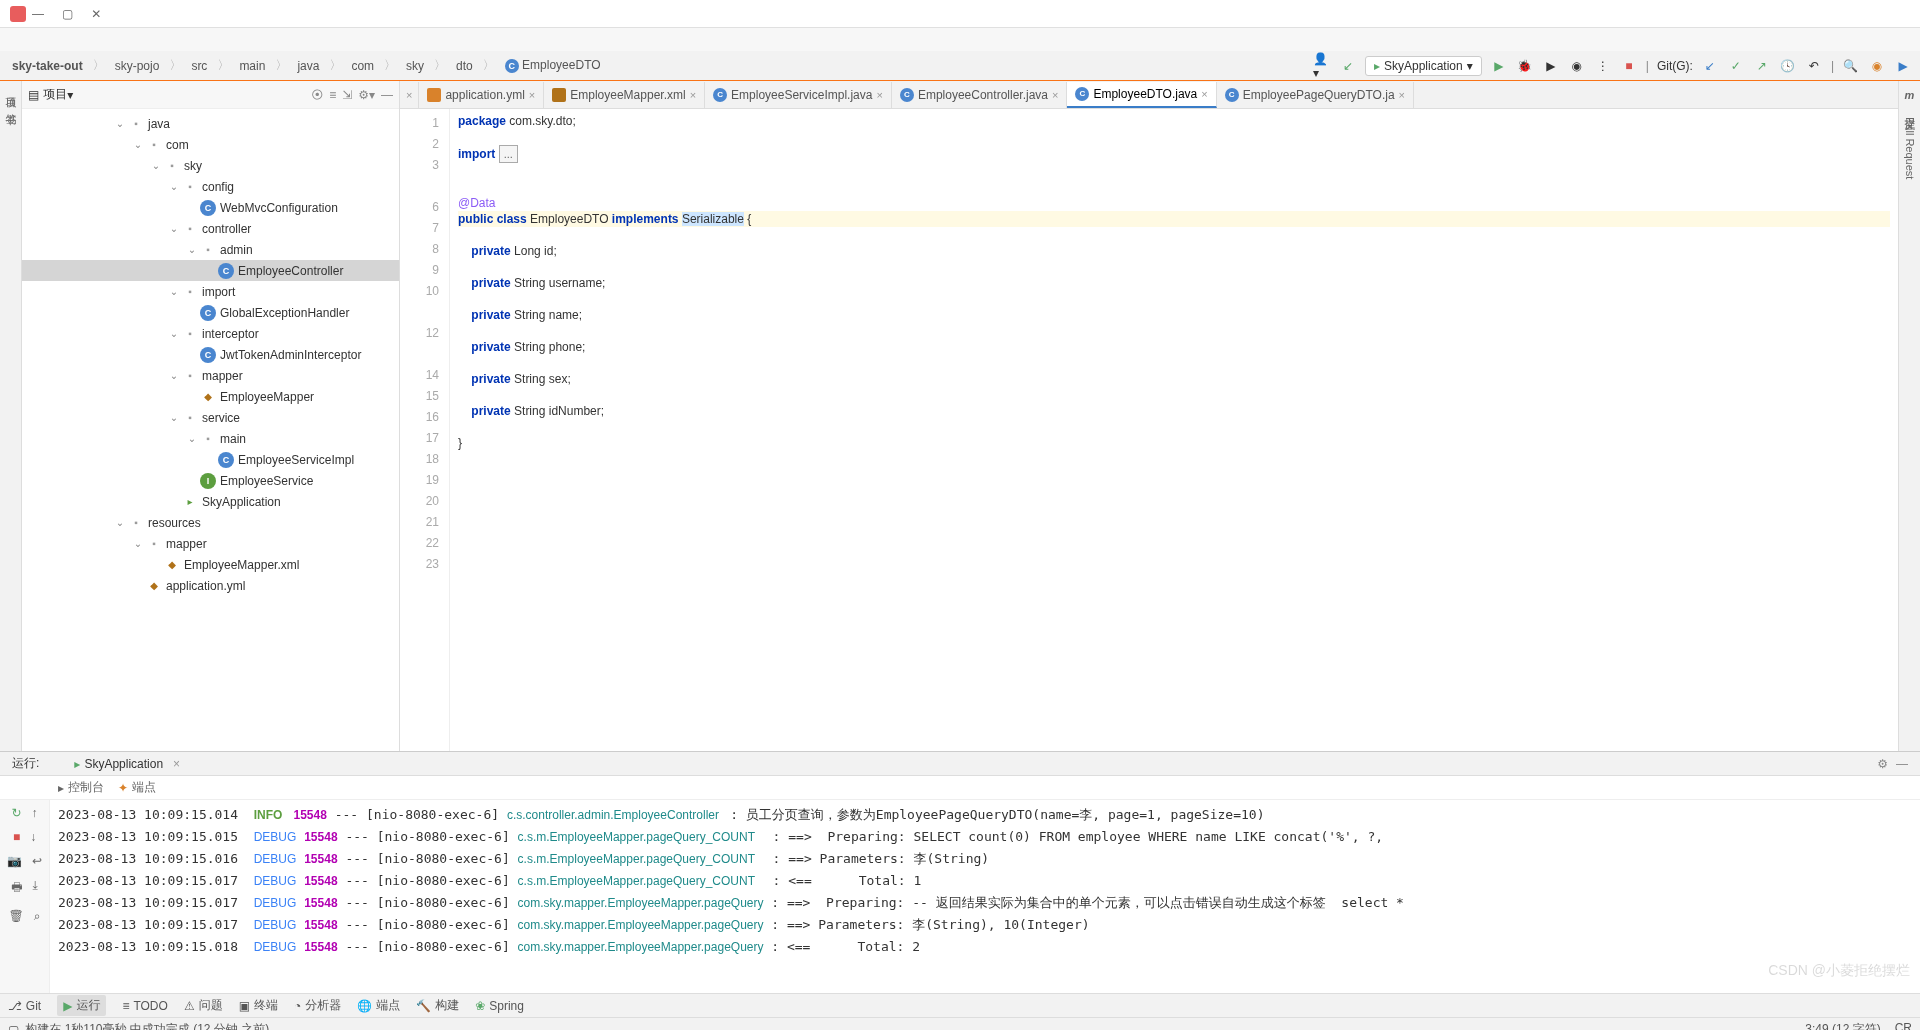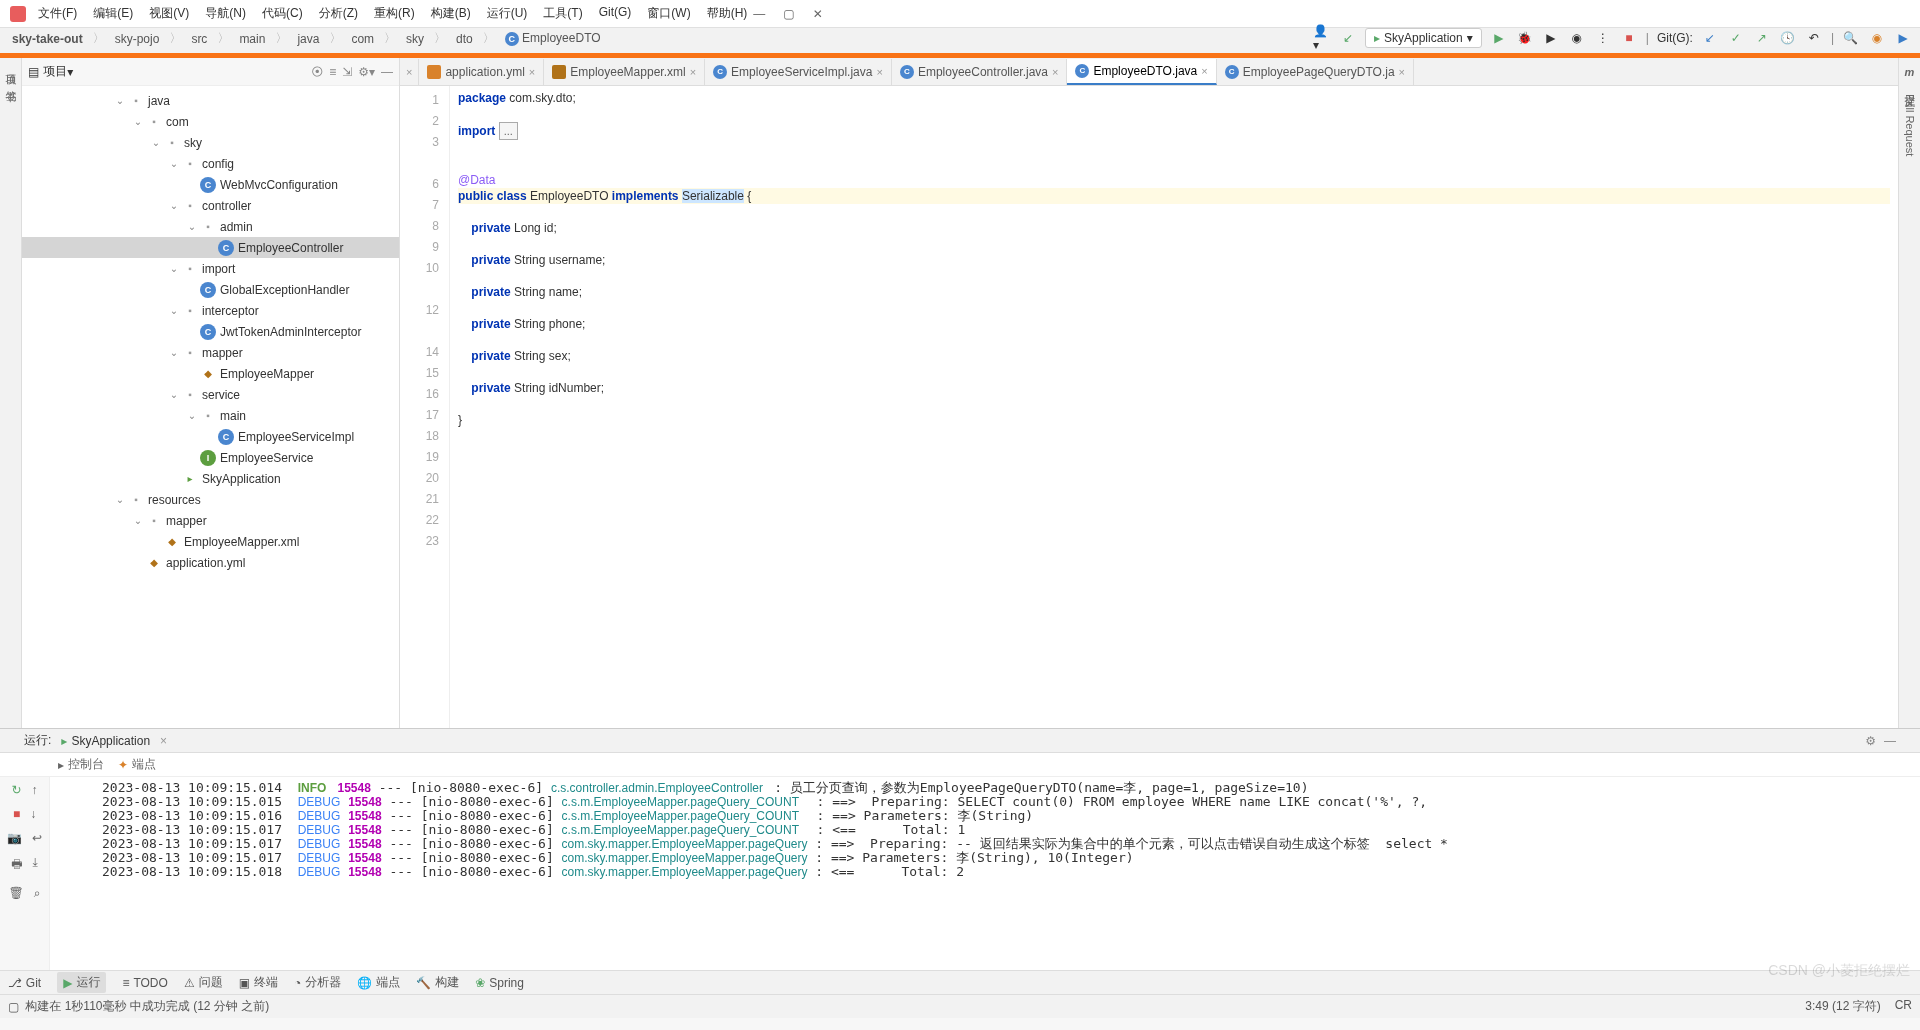--- a/index.html
+++ b/index.html
@@ -3,21 +3,21 @@
 <meta charset="utf-8">
 <style>
 *{margin:0;padding:0;box-sizing:border-box;font-family:"Segoe UI","Microsoft YaHei",sans-serif;font-size:12px;}
 body{background:#f7f7f7;color:#333;overflow:hidden;height:1030px;width:1920px;}
 .titlebar{height:28px;background:#fff;display:flex;align-items:center;border-bottom:1px solid #e0e0e0;padding:0 4px;}
 .titlebar .logo{width:16px;height:16px;background:#e85d5d;border-radius:3px;margin:0 6px;}
 .menubar{display:flex;gap:4px;}
 .menubar span{padding:2px 6px;cursor:pointer;}
 .titlebar .title{flex:1;text-align:center;color:#555;}
 .winbtns{display:flex;gap:18px;margin-right:8px;font-size:13px;color:#666;}
-.toolbar{height:30px;background:#f2f2f2;border-bottom:5px solid #f97316;display:flex;align-items:flex-start;padding:0 8px;}
+.toolbar{height:30px;background:#f2f2f2;border-bottom:1px solid #f97316;display:flex;align-items:center;padding:0 8px;margin-top:23px;}
 .breadcrumbs{display:flex;align-items:center;gap:2px;font-size:12px;color:#555;}
 .breadcrumbs span{padding:2px 4px;}
 .breadcrumbs .sep{color:#aaa;}
 .toolbar .right{margin-left:auto;display:flex;align-items:center;gap:8px;}
 .runcfg{border:1px solid #ccc;border-radius:3px;padding:2px 8px;display:flex;align-items:center;gap:4px;background:#fff;}
 .iconbtn{width:18px;height:18px;display:inline-flex;align-items:center;justify-content:center;cursor:pointer;font-size:12px;}
 .green{color:#59a869;}
 .red{color:#d9534f;}
 .blue{color:#3a7dc8;}
 .orange{color:#d9822b;}
@@ -51,61 +51,46 @@
 .gutter{width:50px;text-align:right;padding:4px 10px 4px 0;color:#aaa;background:#fff;border-right:1px solid #eee;line-height:21px;}
 .code{flex:1;padding:4px 8px;line-height:16px;white-space:pre;}
 .kw{color:#0033b3;font-weight:bold;}
 .ann{color:#8b5cf6;}
 .fold{display:inline-block;border:1px solid #aaa;padding:0 4px;color:#666;font-size:11px;background:#f5f5f5;}
 .hl{background:#cde6ff;}
 .line-hl{background:#fffae3;display:inline-block;width:100%;}
 .sidebar-right{width:22px;background:#f2f2f2;border-left:1px solid #ddd;display:flex;flex-direction:column;align-items:center;padding-top:4px;}
 .sidebar-right span{writing-mode:vertical-rl;font-size:11px;color:#666;padding:4px 0;}
 .runpanel{height:242px;border-top:1px solid #ccc;background:#fff;display:flex;flex-direction:column;}
-.run-header{height:24px;display:flex;align-items:center;padding:0 24px;background:#f2f2f2;border-bottom:1px solid #ddd;}
+.run-header{height:24px;display:flex;align-items:center;padding:0 12px;background:#f2f2f2;border-bottom:1px solid #ddd;gap:25px;}
 .run-header .lbl{font-weight:normal;margin-right:10px;}
 .run-header .runapp{display:flex;align-items:center;gap:4px;}
 .run-header .close2{margin-left:6px;color:#999;}
 .run-header .opts{margin-left:auto;display:flex;gap:8px;color:#888;}
 .run-tabs{height:24px;display:flex;align-items:center;padding:0 8px;gap:14px;border-bottom:1px solid #eee;}
 .run-tabs .rtab{display:flex;align-items:center;gap:4px;color:#666;cursor:pointer;}
 .run-body{flex:1;display:flex;overflow:hidden;}
 .run-left{width:50px;background:#f7f7f7;border-right:1px solid #eee;display:flex;flex-direction:column;align-items:center;padding:6px 0;gap:10px;font-size:13px;color:#666;}
 .run-left .row2{display:flex;gap:10px;}
-.console{flex:1;overflow:auto;padding:4px 8px;font-family:Consolas,Monaco,monospace;font-size:13px;line-height:14px;white-space:pre;margin-left:44px;}
+.console{flex:1;overflow:auto;padding:4px 8px;font-family:Consolas,Monaco,monospace;font-size:13px;line-height:21px;white-space:pre;}
 .log-info{color:#5c9e3f;font-weight:bold;}
 .log-debug{color:#3b82f6;}
 .log-pid{color:#b200b2;font-weight:bold;}
 .log-src{color:#1f8a8a;}
 .bottombar{height:24px;background:#f2f2f2;border-top:1px solid #ddd;display:flex;align-items:center;padding:0 8px;gap:16px;font-size:12px;}
 .bottombar .item{display:flex;align-items:center;gap:4px;color:#555;cursor:pointer;}
 .statusbar{height:24px;background:#f2f2f2;border-top:1px solid #ddd;display:flex;align-items:center;padding:0 8px;font-size:12px;color:#555;}
 .statusbar .right{margin-left:auto;display:flex;gap:14px;}
 .watermark{position:absolute;right:10px;bottom:50px;color:rgba(0,0,0,0.15);font-size:14px;pointer-events:none;}
 </style>
 </head>
 <body>
 
 <div class="titlebar">
   <div class="logo"></div>
-  <div class="menubar" id="menubar">
-      <span>文件(F)</span>
-      <span>编辑(E)</span>
-      <span>视图(V)</span>
-      <span>导航(N)</span>
-      <span>代码(C)</span>
-      <span>分析(Z)</span>
-      <span>重构(R)</span>
-      <span>构建(B)</span>
-      <span>运行(U)</span>
-      <span>工具(T)</span>
-      <span>Git(G)</span>
-      <span>窗口(W)</span>
-      <span>帮助(H)</span>
-    </div>
   <div class="winbtns">
     <span>—</span>
     <span>▢</span>
     <span>✕</span>
   </div>
 </div>
 
 <div class="toolbar">
   <div class="breadcrumbs" id="crumbs">
       <span style="font-weight: bold;">sky-take-out</span>

